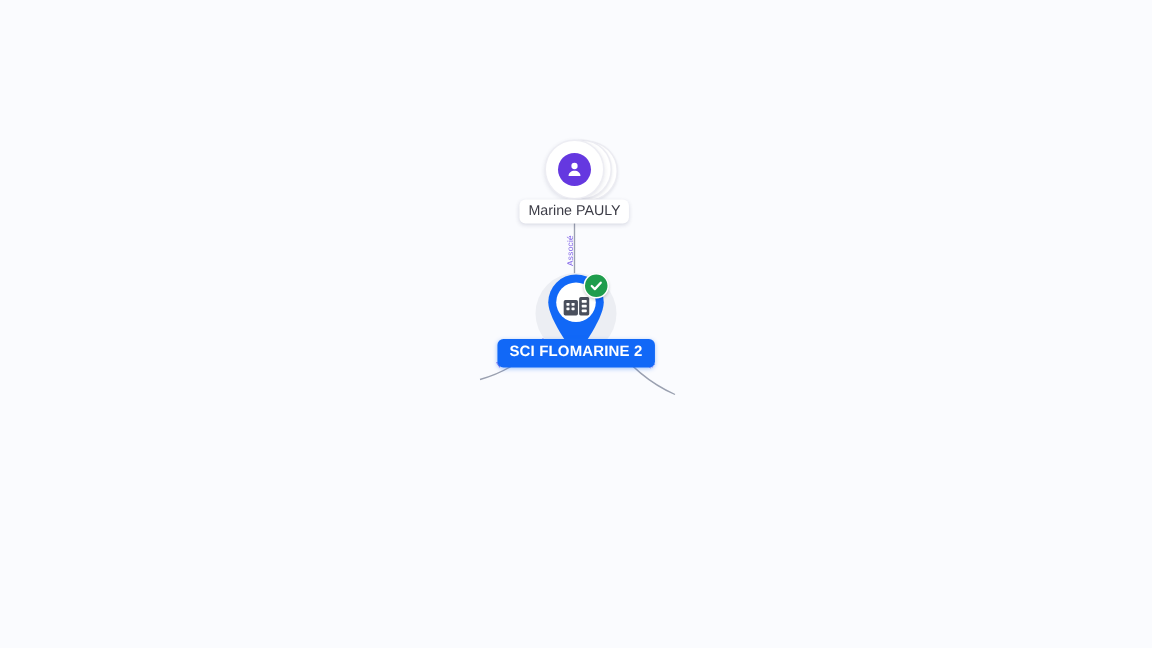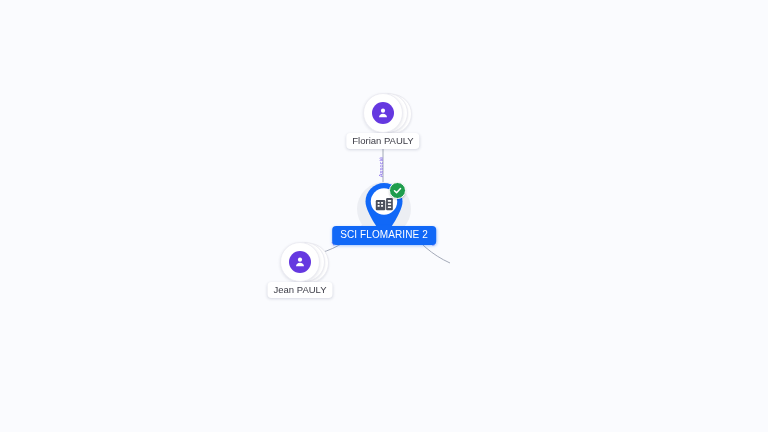--- a/index.html
+++ b/index.html
@@ -62,21 +62,21 @@
   .badge{
     position:absolute;left:35px;top:0px;width:15px;height:15px;border-radius:50%;
     background:#1f9d4d;border:1.5px solid #ffffff;
     display:flex;align-items:center;justify-content:center;
     box-shadow:0 1px 2px rgba(0,0,0,.18);
   }
   .company-label{
     position:absolute;left:50%;top:44px;transform:translateX(-50%);
     background:#1168f7;color:#ffffff;border-radius:4px;
     padding:3px 8px 4px 8px;
-    font-size:10px;line-height:12px;font-weight:400;
+    font-size:10px;line-height:12px;font-weight:700;
     white-space:nowrap;
     box-shadow:0 1px 3px rgba(17,104,247,.35);
     letter-spacing:.1px;
   }
 
   
   .edge-label{
     position:absolute;
     font-size:5.5px;line-height:6px;
     color:#7d5fe8;
@@ -115,21 +115,21 @@
       <div class="stack s3"></div>
       <div class="stack s2"></div>
       <div class="avatar-disc">
         <div class="avatar-circle">
           <svg width="14" height="14" viewBox="0 0 24 24" fill="#ffffff">
             <circle cx="12" cy="8" r="3.6"></circle>
             <path d="M5.2 19.4c0-3.8 3.1-6 6.8-6s6.8 2.2 6.8 6z"></path>
           </svg>
         </div>
       </div>
-      <div class="person-label">Florian PAULY</div>
+      <div class="person-label">Marine PAULY</div>
     </div>
   </div>
 
   <div class="node" style="left:384px;top:213px;">
     <div class="company-wrap">
       <div class="halo"></div>
 
       <div class="pin">
         <svg width="44" height="58" viewBox="0 0 44 58">
           <path d="M22 57 C22 57 3.5 33.5 3.5 21.5 A18.5 18.5 0 1 1 40.5 21.5 C40.5 33.5 22 57 22 57 Z" fill="#1168f7"></path>
@@ -154,30 +154,15 @@
       <div class="badge">
         <svg width="9" height="9" viewBox="0 0 24 24" fill="none" stroke="#ffffff" stroke-width="4" stroke-linecap="round" stroke-linejoin="round">
           <path d="M4 12.5 L9.5 18 L20 6.5"></path>
         </svg>
       </div>
 
       <div class="company-label">SCI FLOMARINE 2</div>
     </div>
   </div>
 
-  <div class="node" style="left:300px;top:262px;">
-    <div class="person-wrap">
-      <div class="stack s3"></div>
-      <div class="stack s2"></div>
-      <div class="avatar-disc">
-        <div class="avatar-circle">
-          <svg width="14" height="14" viewBox="0 0 24 24" fill="#ffffff">
-            <circle cx="12" cy="8" r="3.6"></circle>
-            <path d="M5.2 19.4c0-3.8 3.1-6 6.8-6s6.8 2.2 6.8 6z"></path>
-          </svg>
-        </div>
-      </div>
-      <div class="person-label">Jean PAULY</div>
-    </div>
-  </div>
 
 
 </div>
 
 </body></html>

